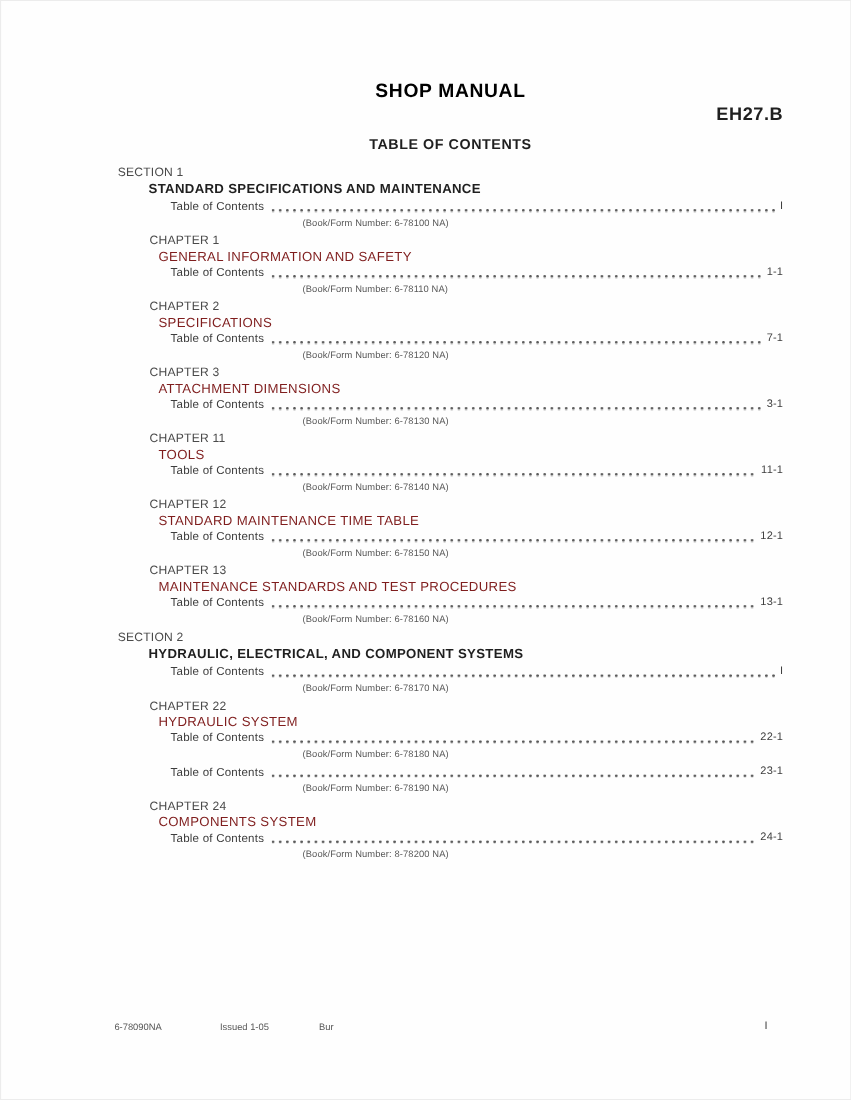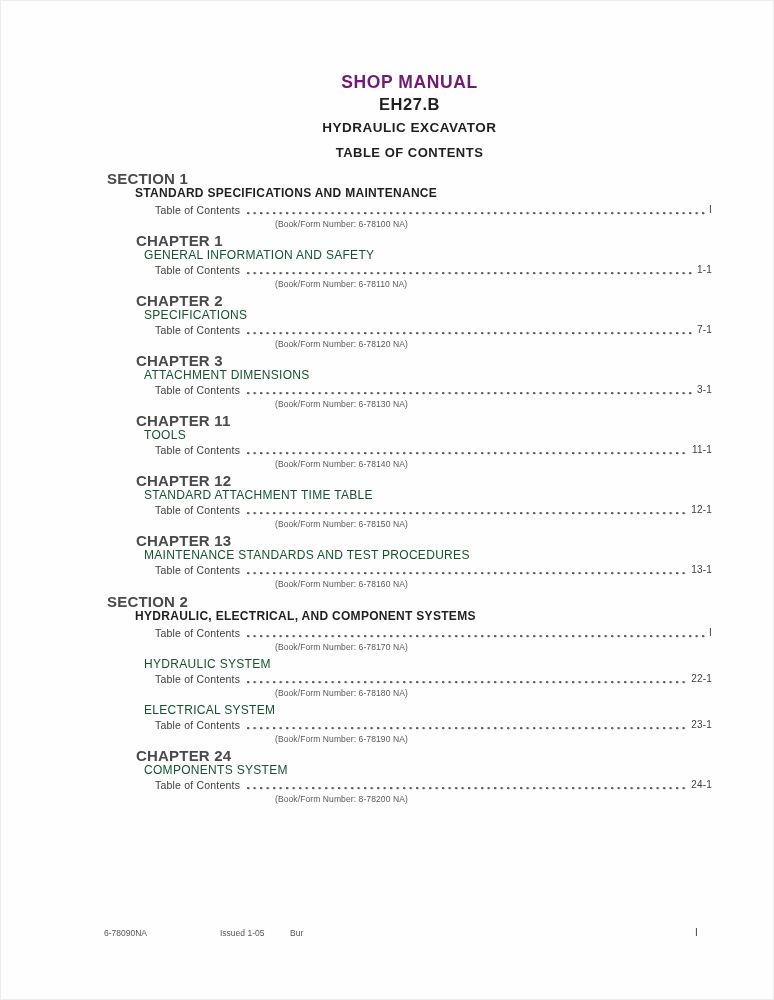--- a/index.html
+++ b/index.html
@@ -21,30 +21,31 @@
   .header {
     margin-left: 107px;
     width: 605px;
     text-align: center;
   }
   .h-title {
     margin-top: 72px;
     font-size: 17.5px;
     line-height: 20px;
     font-weight: bold;
-    color: #701a75;
+    color: #000000;
     letter-spacing: 0.6px;
   }
   .h-model {
     margin-top: 2px;
     font-size: 16.5px;
     line-height: 20px;
     font-weight: bold;
     color: #1f1f1f;
     letter-spacing: 0.5px;
+    text-align: right;
   }
   .h-sub {
     margin-top: 6px;
     font-size: 13.5px;
     line-height: 16px;
     font-weight: bold;
     color: #1f1f1f;
     letter-spacing: 0.5px;
   }
   .h-toc {
@@ -57,30 +58,29 @@
   }
   
   .content {
     margin-left: 107px;
     margin-top: 11px;
     width: 605px;
   }
   .entry { margin-bottom: 3px; }
   .section-entry { margin-top: 4px; }
   .e-label {
-    font-size: 15px;
+    font-size: 11px;
     line-height: 14px;
     color: #4a4a4a;
     letter-spacing: 0.2px;
-    font-weight: bold;
   }
   .e-title {
     font-size: 12px;
     line-height: 15px;
-    color: #14532d;
+    color: #7f1d1d;
     letter-spacing: 0.3px;
   }
   .section-entry .e-title {
     font-weight: bold;
     color: #1f1f1f;
     margin-left: 28px;
   }
   .chapter-entry .e-label { margin-left: 29px; }
   .chapter-entry .e-title { margin-left: 37px; }
   .toc-row {
@@ -124,33 +124,32 @@
     left: 0;
     top: 926px;
     width: 656px;
     height: 16px;
     font-size: 8.5px;
     line-height: 14px;
     color: #555;
   }
   .footer span { position: absolute; white-space: nowrap; }
   .f-form   { left: 104px; }
-  .f-issued { left: 220px; text-align: right; }
+  .f-issued { left: 200px; text-align: right; }
   .f-bur    { left: 290px; }
   .f-page   { left: 695px; font-size: 10px; color: #3d3d3d; }
 </style>
 </head>
 <body>
 
 <div class="page">
 
   <div class="header">
     <div class="h-title">SHOP MANUAL</div>
     <div class="h-model">EH27.B</div>
-    <div class="h-sub">HYDRAULIC EXCAVATOR</div>
     <div class="h-toc">TABLE OF CONTENTS</div>
   </div>
 
   <div class="content" id="toc-root">
       <div class="entry section-entry">
         <div class="e-label">SECTION 1</div>
         <div class="e-title">STANDARD SPECIFICATIONS AND MAINTENANCE</div>
         <div class="toc-row">
           <span class="toc-text">Table of Contents</span>
           <span class="dots"></span>
@@ -193,21 +192,21 @@
         <div class="e-title">TOOLS</div>
         <div class="toc-row">
           <span class="toc-text">Table of Contents</span>
           <span class="dots"></span>
           <span class="pagenum">11-1</span>
         </div>
         <div class="bookform">(Book/Form Number: 6-78140 NA)</div>
       </div>
       <div class="entry chapter-entry">
         <div class="e-label">CHAPTER 12</div>
-        <div class="e-title">STANDARD ATTACHMENT TIME TABLE</div>
+        <div class="e-title">STANDARD MAINTENANCE TIME TABLE</div>
         <div class="toc-row">
           <span class="toc-text">Table of Contents</span>
           <span class="dots"></span>
           <span class="pagenum">12-1</span>
         </div>
         <div class="bookform">(Book/Form Number: 6-78150 NA)</div>
       </div>
       <div class="entry chapter-entry">
         <div class="e-label">CHAPTER 13</div>
         <div class="e-title">MAINTENANCE STANDARDS AND TEST PROCEDURES</div>
@@ -222,30 +221,30 @@
         <div class="e-label">SECTION 2</div>
         <div class="e-title">HYDRAULIC, ELECTRICAL, AND COMPONENT SYSTEMS</div>
         <div class="toc-row">
           <span class="toc-text">Table of Contents</span>
           <span class="dots"></span>
           <span class="pagenum">I</span>
         </div>
         <div class="bookform">(Book/Form Number: 6-78170 NA)</div>
       </div>
       <div class="entry chapter-entry">
+        <div class="e-label">CHAPTER 22</div>
         <div class="e-title">HYDRAULIC SYSTEM</div>
         <div class="toc-row">
           <span class="toc-text">Table of Contents</span>
           <span class="dots"></span>
           <span class="pagenum">22-1</span>
         </div>
         <div class="bookform">(Book/Form Number: 6-78180 NA)</div>
       </div>
       <div class="entry chapter-entry">
-        <div class="e-title">ELECTRICAL SYSTEM</div>
         <div class="toc-row">
           <span class="toc-text">Table of Contents</span>
           <span class="dots"></span>
           <span class="pagenum">23-1</span>
         </div>
         <div class="bookform">(Book/Form Number: 6-78190 NA)</div>
       </div>
       <div class="entry chapter-entry">
         <div class="e-label">CHAPTER 24</div>
         <div class="e-title">COMPONENTS SYSTEM</div>

